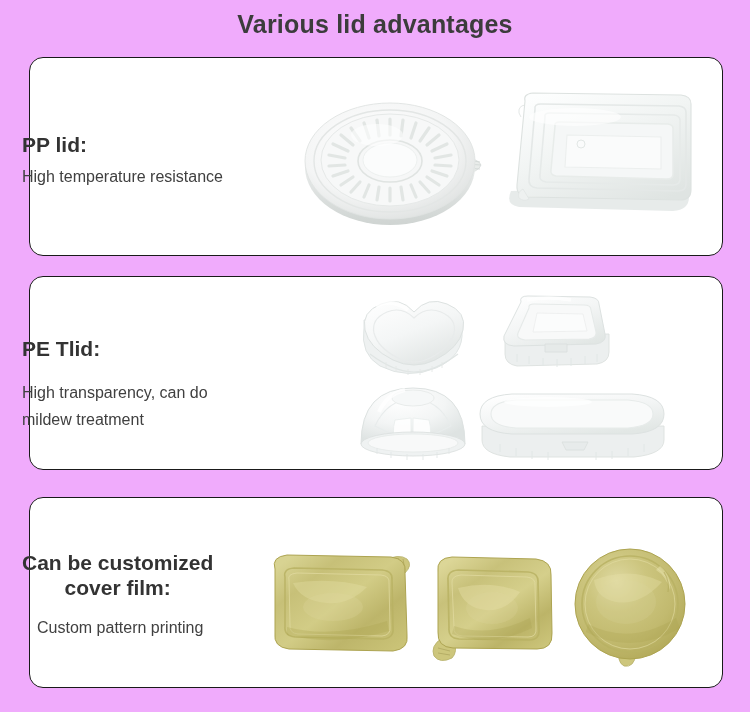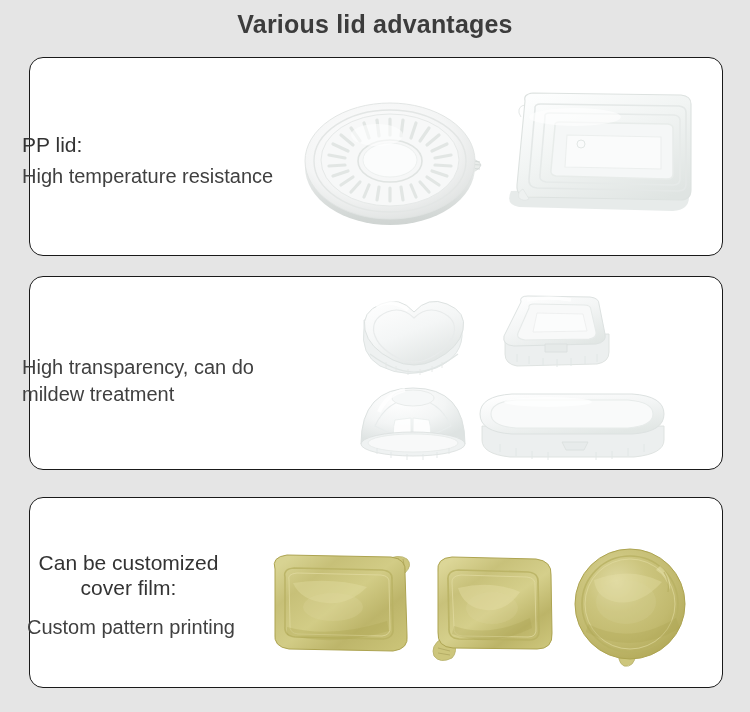--- a/index.html
+++ b/index.html
@@ -9,21 +9,21 @@
     height: 712px;
     background: #ffffff;
     font-family: "Liberation Sans", sans-serif;
     overflow: hidden;
   }
 
   .page {
     position: relative;
     width: 750px;
     height: 712px;
-    background: #e5e5e5;
+    background: #f0abfc;
   }
 
   
   .page-title {
     position: absolute;
     left: 0;
     top: 8px;
     width: 750px;
     text-align: center;
     font-size: 25px;
@@ -47,27 +47,27 @@
   #card-film{ top: 497px; height: 191px; }
 
   
   .card-text {
     position: absolute;
     left: 22px;
     font-family: "Liberation Sans", sans-serif;
   }
   .card-heading {
     font-size: 21px;
-    font-weight: normal;
+    font-weight: bold;
     color: #333333;
     line-height: 25px;
     white-space: pre-line;
   }
   .card-sub {
-    font-size: 20px;
+    font-size: 16px;
     font-weight: normal;
     color: #404040;
     line-height: 27px;
     white-space: pre-line;
   }
   #text-pp   { top: 132px; }
   #text-pp .card-sub { margin-top: 6px; }
   #text-pe   { top: 336px; }
   #text-pe .card-sub { margin-top: 18px; }
   #text-film { top: 550px; text-align: center; }
@@ -187,20 +187,21 @@
       <path d="M28 104 q-6 3 -4 9 q5 4 10 1 z" fill="#eef1f0" stroke="#e0e4e3" stroke-width="0.7"></path>
       <path d="M30 20 q-7 1 -6 8 l2 4" fill="none" stroke="#e0e4e3" stroke-width="0.9"></path>
 
       <ellipse cx="80" cy="32" rx="46" ry="9" fill="#ffffff" opacity="0.6"></ellipse>
     </svg>
   </div>
 
   <div class="card" id="card-pe"></div>
 
   <div class="card-text" id="text-pe">
+    <div class="card-heading">PE Tlid:</div>
     <div class="card-sub">High transparency, can do
 mildew treatment</div>
   </div>
 
   <div class="prod-area" id="prod-pe-heart">
     <svg width="125" height="92" viewBox="0 0 125 92">
       <defs>
         <linearGradient id="gHeart" x1="0" y1="0" x2="0.6" y2="1">
           <stop offset="0%" stop-color="#ffffff"></stop>
           <stop offset="55%" stop-color="#f4f6f6"></stop>

